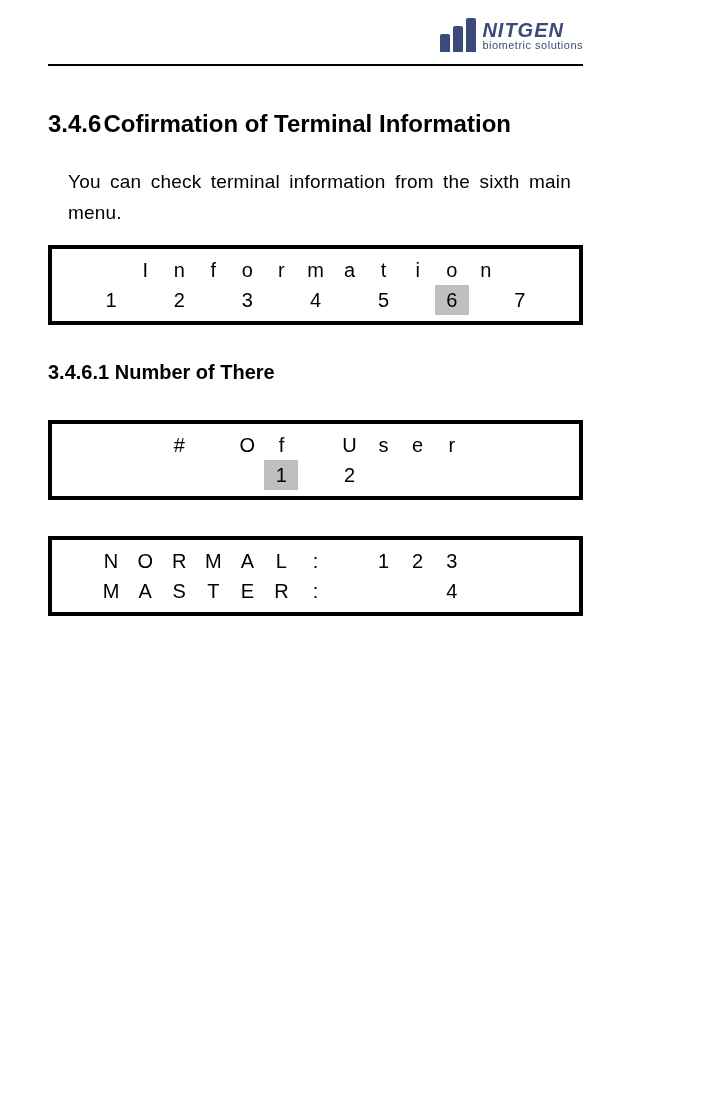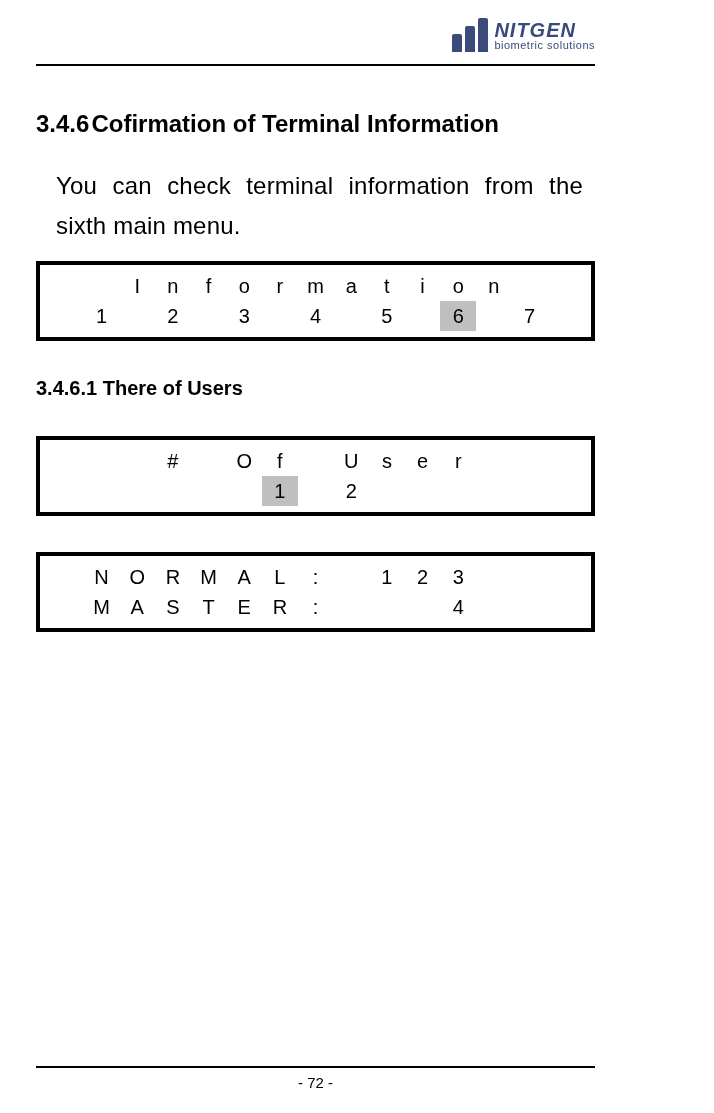--- a/index.html
+++ b/index.html
@@ -1,32 +1,32 @@
 <!DOCTYPE html>
 <html><head>
 <meta charset="utf-8">
 <style>
   * { box-sizing: border-box; margin: 0; padding: 0; }
   html, body { width: 714px; height: 1113px; background: #fff; font-family: Arial, sans-serif; color: #000; }
-  .page { width: 631px; height: 1113px; position: relative; padding: 0 36px; }
+  .page { width: 631px; height: 1113px; position: relative; padding: 0 48px; }
   .header { display: flex; justify-content: flex-end; align-items: center; padding: 18px 0 8px 0; }
   .logo { display: flex; align-items: center; gap: 6px; }
   .logo-bars { display: flex; align-items: flex-end; gap: 3px; }
   .logo-bars span { display: block; width: 10px; background: #3a4a7a; border-radius: 2px 2px 0 0; }
   .logo-bars .b1 { height: 18px; }
   .logo-bars .b2 { height: 26px; }
   .logo-bars .b3 { height: 34px; }
   .logo-text { display: flex; flex-direction: column; line-height: 1; }
   .logo-name { font-weight: bold; font-style: italic; font-size: 20px; color: #3a4a7a; letter-spacing: 1px; }
   .logo-tag { font-size: 11px; color: #3a4a7a; letter-spacing: 0.5px; }
   .hr-top { border: none; border-top: 2px solid #000; margin-top: 4px; }
   .content { padding-top: 44px; }
   h2.section { font-size: 24px; font-weight: bold; margin-bottom: 28px; }
   h2.section .num { margin-right: 2px; }
-  .body-text { font-size: 24px; line-height: 1.65; letter-spacing: 0.2px; margin: 0 12px 16px 20px; text-align: justify; }
+  .body-text { font-size: 19px; line-height: 1.65; letter-spacing: 0.2px; margin: 0 12px 16px 20px; text-align: justify; }
   .lcd { border: 4px solid #000; margin: 0 0 36px 0; padding: 6px 8px; }
   .lcd-row { display: flex; }
   .lcd-cell { flex: 1; text-align: center; font-size: 20px; line-height: 1.5; font-family: Arial, sans-serif; }
   .lcd-cell.hl { background: #bfbfbf; }
   h3.sub { font-size: 20px; font-weight: bold; margin: 14px 0 36px 0; }
   .footer { position: absolute; bottom: 22px; left: 36px; right: 36px; text-align: center; }
   .hr-bot { border: none; border-top: 2px solid #000; margin-bottom: 6px; }
   .pagenum { font-size: 15px; }
 </style>
 </head>
@@ -86,21 +86,21 @@
           <span class="lcd-cell">&nbsp;</span>
           <span class="lcd-cell">5</span>
           <span class="lcd-cell">&nbsp;</span>
           <span class="lcd-cell hl">6</span>
           <span class="lcd-cell">&nbsp;</span>
           <span class="lcd-cell">7</span>
           <span class="lcd-cell">&nbsp;</span>
         </div>
   </div>
 
-  <h3 class="sub">3.4.6.1 There of Users</h3>
+  <h3 class="sub">3.4.6.1 Number of There</h3>
 
 
   <div class="lcd" style="margin-top:28px;">
     <div class="lcd-row">
           <span class="lcd-cell">&nbsp;</span>
           <span class="lcd-cell">&nbsp;</span>
           <span class="lcd-cell">&nbsp;</span>
           <span class="lcd-cell">#</span>
           <span class="lcd-cell">&nbsp;</span>
           <span class="lcd-cell">O</span>
@@ -166,18 +166,14 @@
           <span class="lcd-cell">4</span>
           <span class="lcd-cell">&nbsp;</span>
           <span class="lcd-cell">&nbsp;</span>
           <span class="lcd-cell">&nbsp;</span>
         </div>
   </div>
 
 
 </div>
 
-<div class="footer">
-  <hr class="hr-bot">
-  <div class="pagenum">- 72 -</div>
-</div>
 
 </div>
 
 </body></html>

